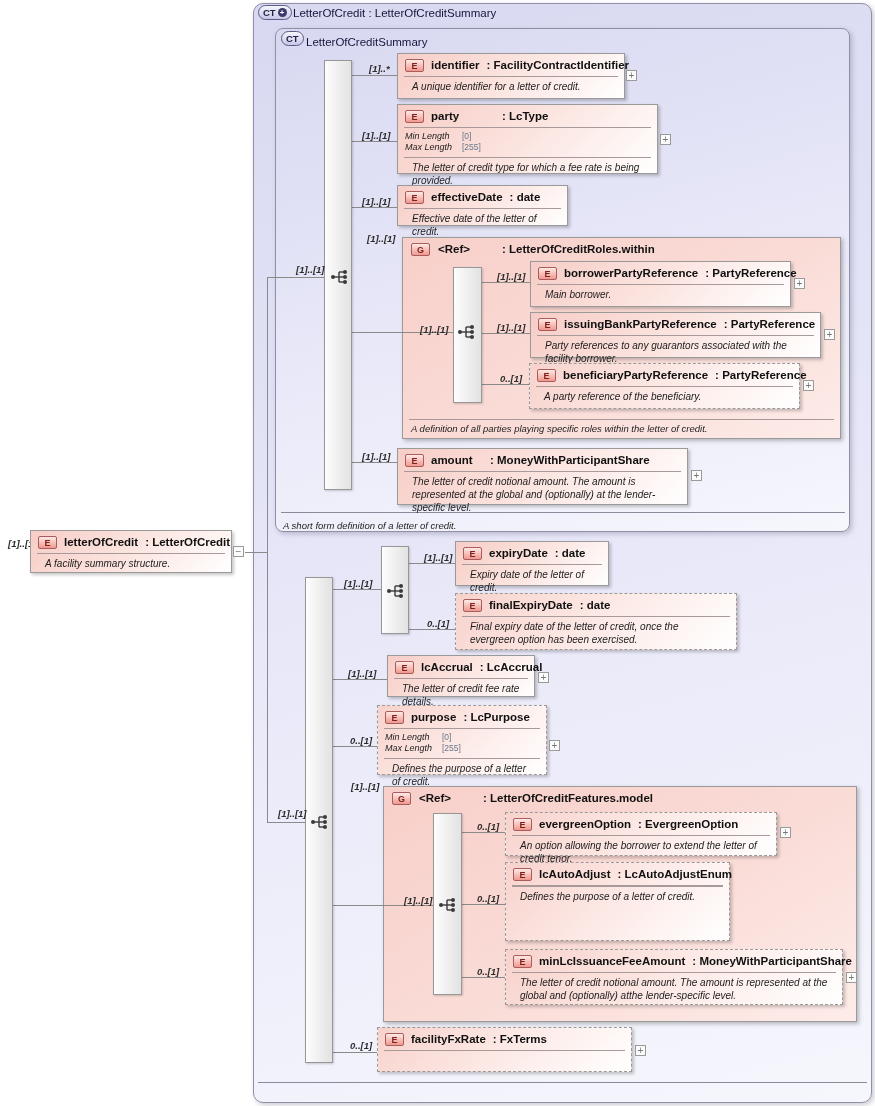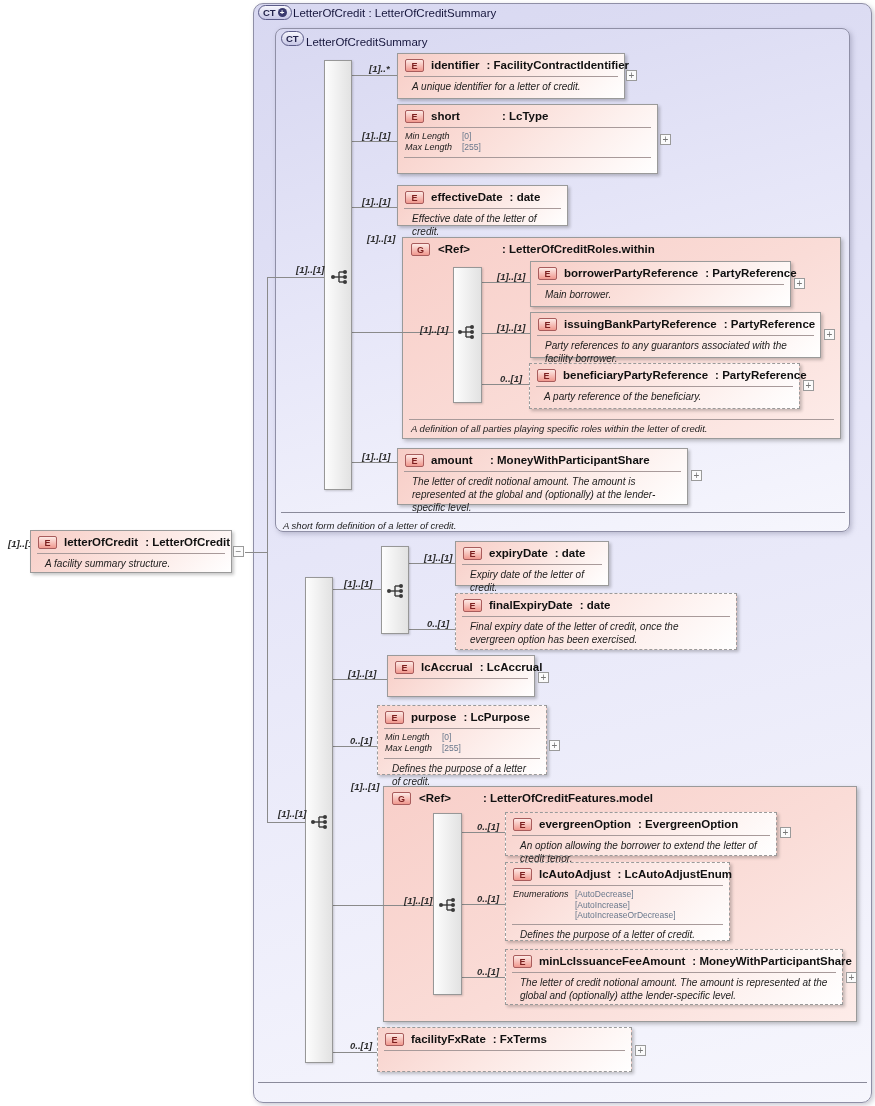--- a/index.html
+++ b/index.html
@@ -229,35 +229,36 @@
         <span class="etype">FacilityContractIdentifier</span>
       </div>
     <div class="esep"></div>
     <div class="eannot">A unique identifier for a letter of credit.</div>
   </div>
   <div class="plusbox" style="left:626px;top:70px">+</div>
 
   <div class="ebox" style="left:397px;top:104px;width:261px;height:70px">
     <div class="ehead">
         <span class="badge">E</span>
-        <span class="ename" style="min-width:64px">short</span>
+        <span class="ename" style="min-width:64px">party</span>
         <span class="etype">LcType</span>
       </div>
     <div class="esep"></div>
     <div class="facets">
       <div class="facetrow">
           <span class="flabel">Min Length</span>
           <span class="fvalue">[0]</span>
         </div>
       <div class="facetrow">
           <span class="flabel">Max Length</span>
           <span class="fvalue">[255]</span>
         </div>
     </div>
     <div class="esep"></div>
+    <div class="eannot">The letter of credit type for which a fee rate is being provided.</div>
   </div>
   <div class="plusbox" style="left:660px;top:134px">+</div>
 
   <div class="ebox" style="left:397px;top:185px;width:171px;height:41px">
     <div class="ehead">
         <span class="badge">E</span>
         <span class="ename">effectiveDate</span>
         <span class="etype">date</span>
       </div>
     <div class="esep"></div>
@@ -328,20 +329,21 @@
     <div class="eannot">Final expiry date of the letter of credit, once the evergreen option has been exercised.</div>
   </div>
 
   <div class="ebox" style="left:387px;top:655px;width:148px;height:42px">
     <div class="ehead">
         <span class="badge">E</span>
         <span class="ename">lcAccrual</span>
         <span class="etype">LcAccrual</span>
       </div>
     <div class="esep"></div>
+    <div class="eannot">The letter of credit fee rate details.</div>
   </div>
   <div class="plusbox" style="left:538px;top:672px">+</div>
 
   <div class="ebox dashed" style="left:377px;top:705px;width:170px;height:70px">
     <div class="ehead">
         <span class="badge">E</span>
         <span class="ename">purpose</span>
         <span class="etype">LcPurpose</span>
       </div>
     <div class="esep"></div>
@@ -371,30 +373,20 @@
   </div>
   <div class="plusbox" style="left:780px;top:827px">+</div>
 
   <div class="ebox dashed" style="left:505px;top:862px;width:225px;height:79px">
     <div class="ehead">
         <span class="badge">E</span>
         <span class="ename">lcAutoAdjust</span>
         <span class="etype">LcAutoAdjustEnum</span>
       </div>
     <div class="esep"></div>
-    <div class="facets">
-      <div class="facetrow">
-        <span class="flabel" style="flex-basis:62px">Enumerations</span>
-        <span class="fvalue">
-          <span style="display:block">[AutoDecrease]</span>
-          <span style="display:block">[AutoIncrease]</span>
-          <span style="display:block">[AutoIncreaseOrDecrease]</span>
-        </span>
-      </div>
-    </div>
     <div class="esep"></div>
     <div class="eannot">Defines the purpose of a letter of credit.</div>
   </div>
 
   <div class="ebox dashed" style="left:505px;top:949px;width:338px;height:56px">
     <div class="ehead">
         <span class="badge">E</span>
         <span class="ename">minLcIssuanceFeeAmount</span>
         <span class="etype">MoneyWithParticipantShare</span>
       </div>

